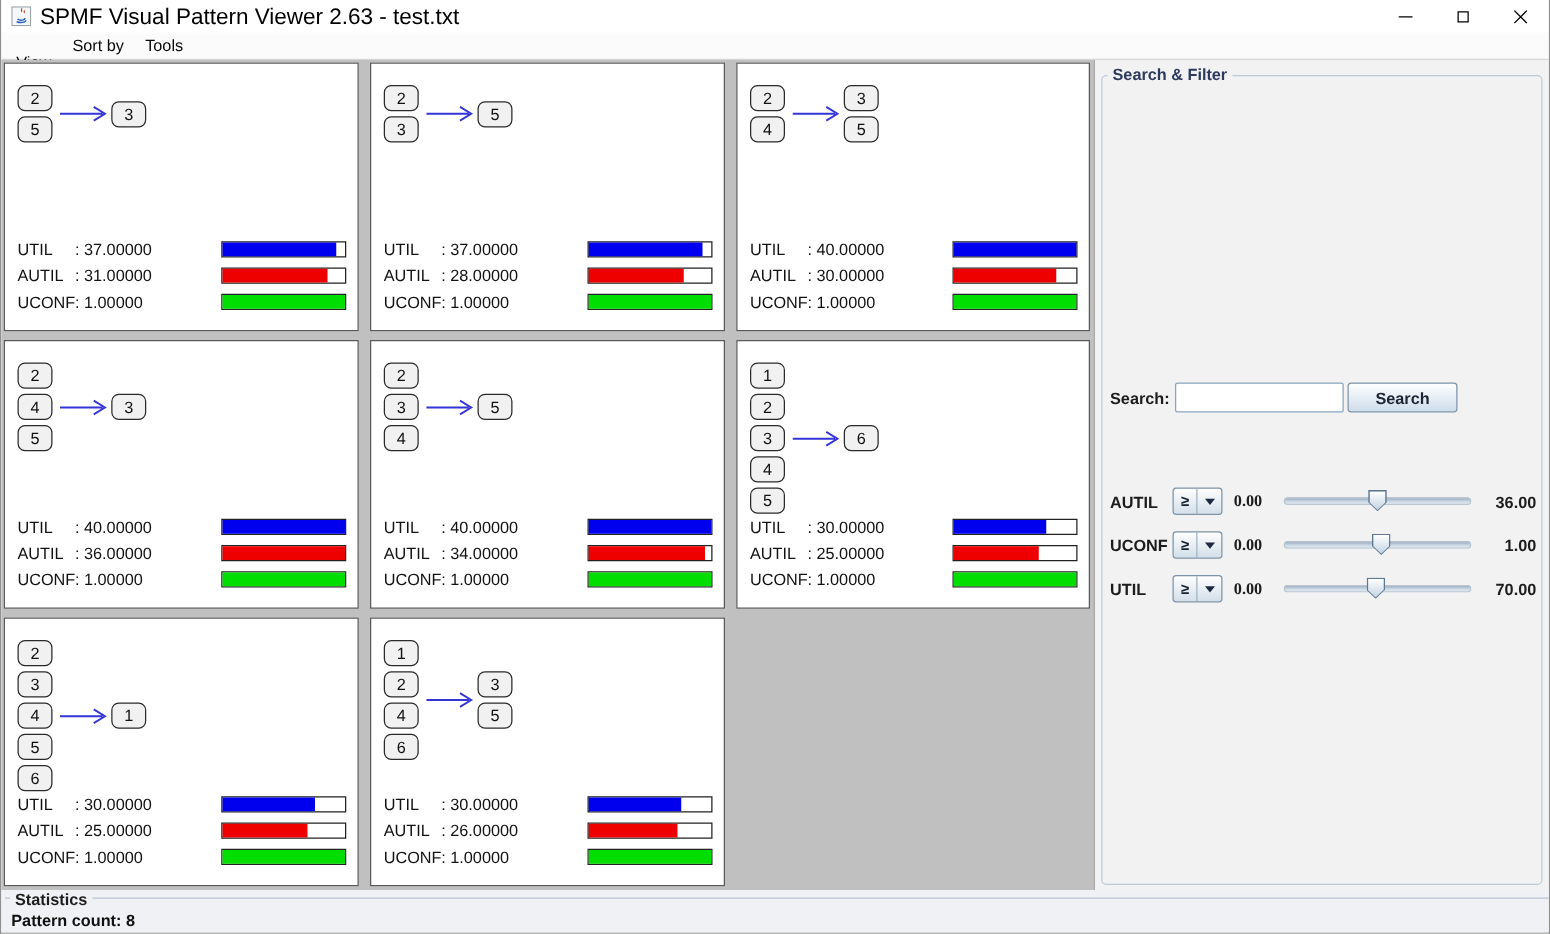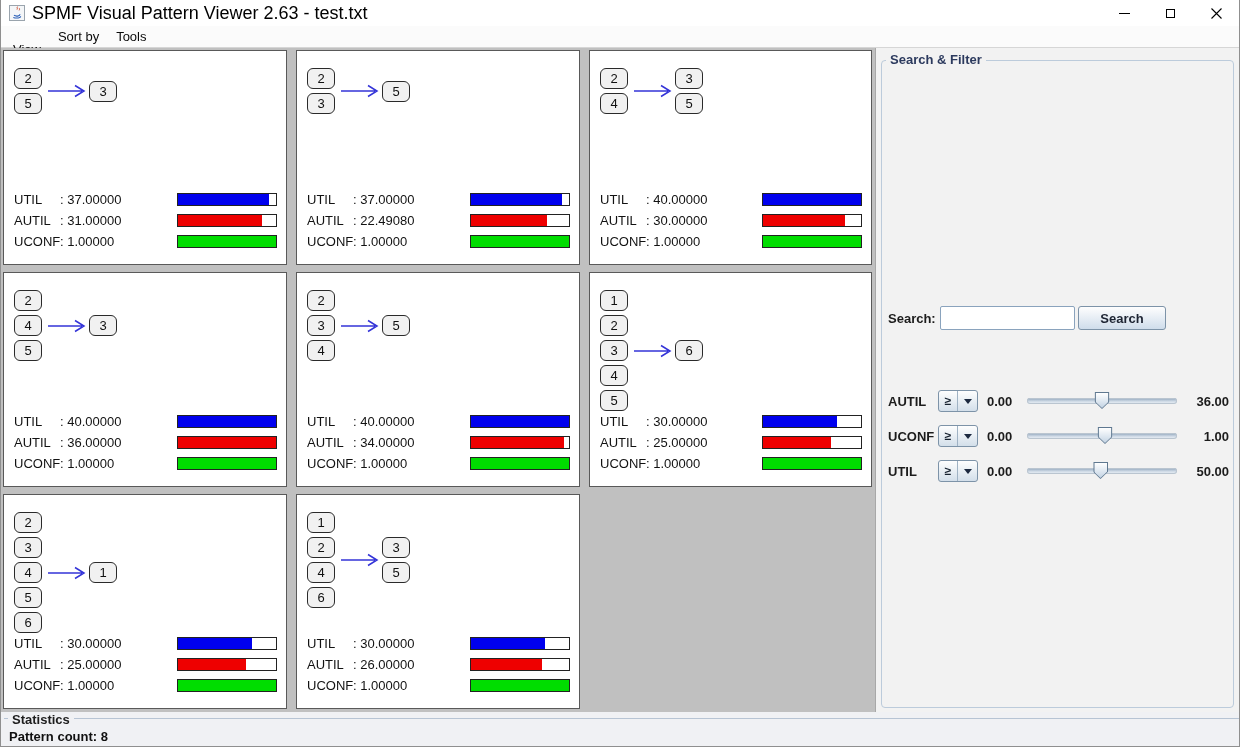--- a/index.html
+++ b/index.html
@@ -52,21 +52,21 @@
   .search-input { width:135px; height:24px; border:1px solid #8aa3bd; background:#fff; border-radius:2px; padding:0 4px; font-family:"Liberation Sans",sans-serif; font-size:13px; }
   .btn { height:24px; border:1px solid #7d93a8; border-radius:3px; background:linear-gradient(#fefefe,#cfddeb); font-family:"Liberation Sans",sans-serif; font-weight:bold; font-size:13px; color:#1d2433; }
   .search-btn { width:88px; margin-left:3px; }
 
   .filter-row { position:absolute; left:12px; right:10px; height:24px; display:flex; align-items:center; }
   .filter-row .f-label { width:50px; }
   .combo { display:inline-flex; width:40px; height:22px; border:1px solid #7d93a8; border-radius:3px; background:linear-gradient(#fefefe,#d3dfea); align-items:stretch; flex:0 0 auto; }
   .combo-val { width:19px; display:flex; align-items:center; justify-content:center; font-size:12px; font-weight:bold; color:#15202e; border-right:1px solid #9fb2c4; }
   .combo-arrow-box { flex:1; display:flex; align-items:center; justify-content:center; }
   .combo-arrow { width:0; height:0; border-left:4px solid transparent; border-right:4px solid transparent; border-top:5px solid #1c2940; }
-  .f-min { margin:0 4px 0 9px; width:36px; font-weight:bold; font-size:13px; color:#1c1c1c; }
+  .f-min { margin:0 4px 0 9px; width:36px; font-weight:bold; font-size:13px; color:#1c1c1c;font-family:Liberation Serif, serif; }
   .slider { position:relative; flex:1 1 auto; height:20px; margin-right:6px; }
   .track { position:absolute; left:0; right:0; top:7px; height:6px; border-radius:3px; background:linear-gradient(#8ba1b8,#cfdae6 55%,#eef3f8); box-shadow:inset 0 0 0 1px #bac5d0; }
   .thumb { position:absolute; top:1px; width:15px; height:17px; transform:translateX(-50%); clip-path:polygon(0 0,100% 0,100% 58%,50% 100%,0 58%); background:#5f7890; }
   .thumb-inner { position:absolute; inset:1px; clip-path:polygon(0 0,100% 0,100% 58%,50% 100%,0 58%); background:linear-gradient(#ffffff,#dbe5ef 60%,#c2d2e2); }
   .f-max { width:46px; text-align:right; font-weight:bold; font-size:13px; color:#1c1c1c; }
 
   .clear-btn { position:absolute; top:396px; left:7px; right:6px; height:23px; border:1px solid #a3a3a3; border-radius:2px; background:#efefef; color:#9f9f9f; font-family:"Liberation Sans",sans-serif; font-weight:bold; font-size:13px; }
 
   
   .statistics { height:34px; flex:0 0 auto; background:#f0f1f4; position:relative; }
@@ -166,21 +166,21 @@
     <div class="stats">
               <div class="stat-row">
     <span class="st-label">UTIL</span>
     <span class="st-value">: 37.00000</span>
     <span class="bar">
                   <span class="fill" style="width: 92.5%; background: rgb(0, 0, 238);"></span>
                 </span>
   </div>
               <div class="stat-row">
     <span class="st-label">AUTIL</span>
-    <span class="st-value">: 22.49080</span>
+    <span class="st-value">: 28.00000</span>
     <span class="bar">
                   <span class="fill" style="width: 77.7778%; background: rgb(238, 0, 0);"></span>
                 </span>
   </div>
               <div class="stat-row">
     <span class="st-label">UCONF</span>
     <span class="st-value">: 1.00000</span>
     <span class="bar">
                   <span class="fill" style="width: 100%; background: rgb(0, 221, 0);"></span>
                 </span>
@@ -477,21 +477,21 @@
                 <span class="combo-arrow"></span>
               </span>
     </span>
     <span class="f-min">0.00</span>
     <span class="slider">
       <span class="track"></span>
       <span class="thumb" style="left: 49%;">
                 <span class="thumb-inner"></span>
               </span>
     </span>
-    <span class="f-max">50.00</span>
+    <span class="f-max">70.00</span>
   </div>
         </div>
 
     </div>
   </div>
 
   <div class="statistics">
     <span class="stats-line"></span>
     <span class="stats-title">Statistics</span>
     <span class="pattern-count">Pattern count: 8</span>

